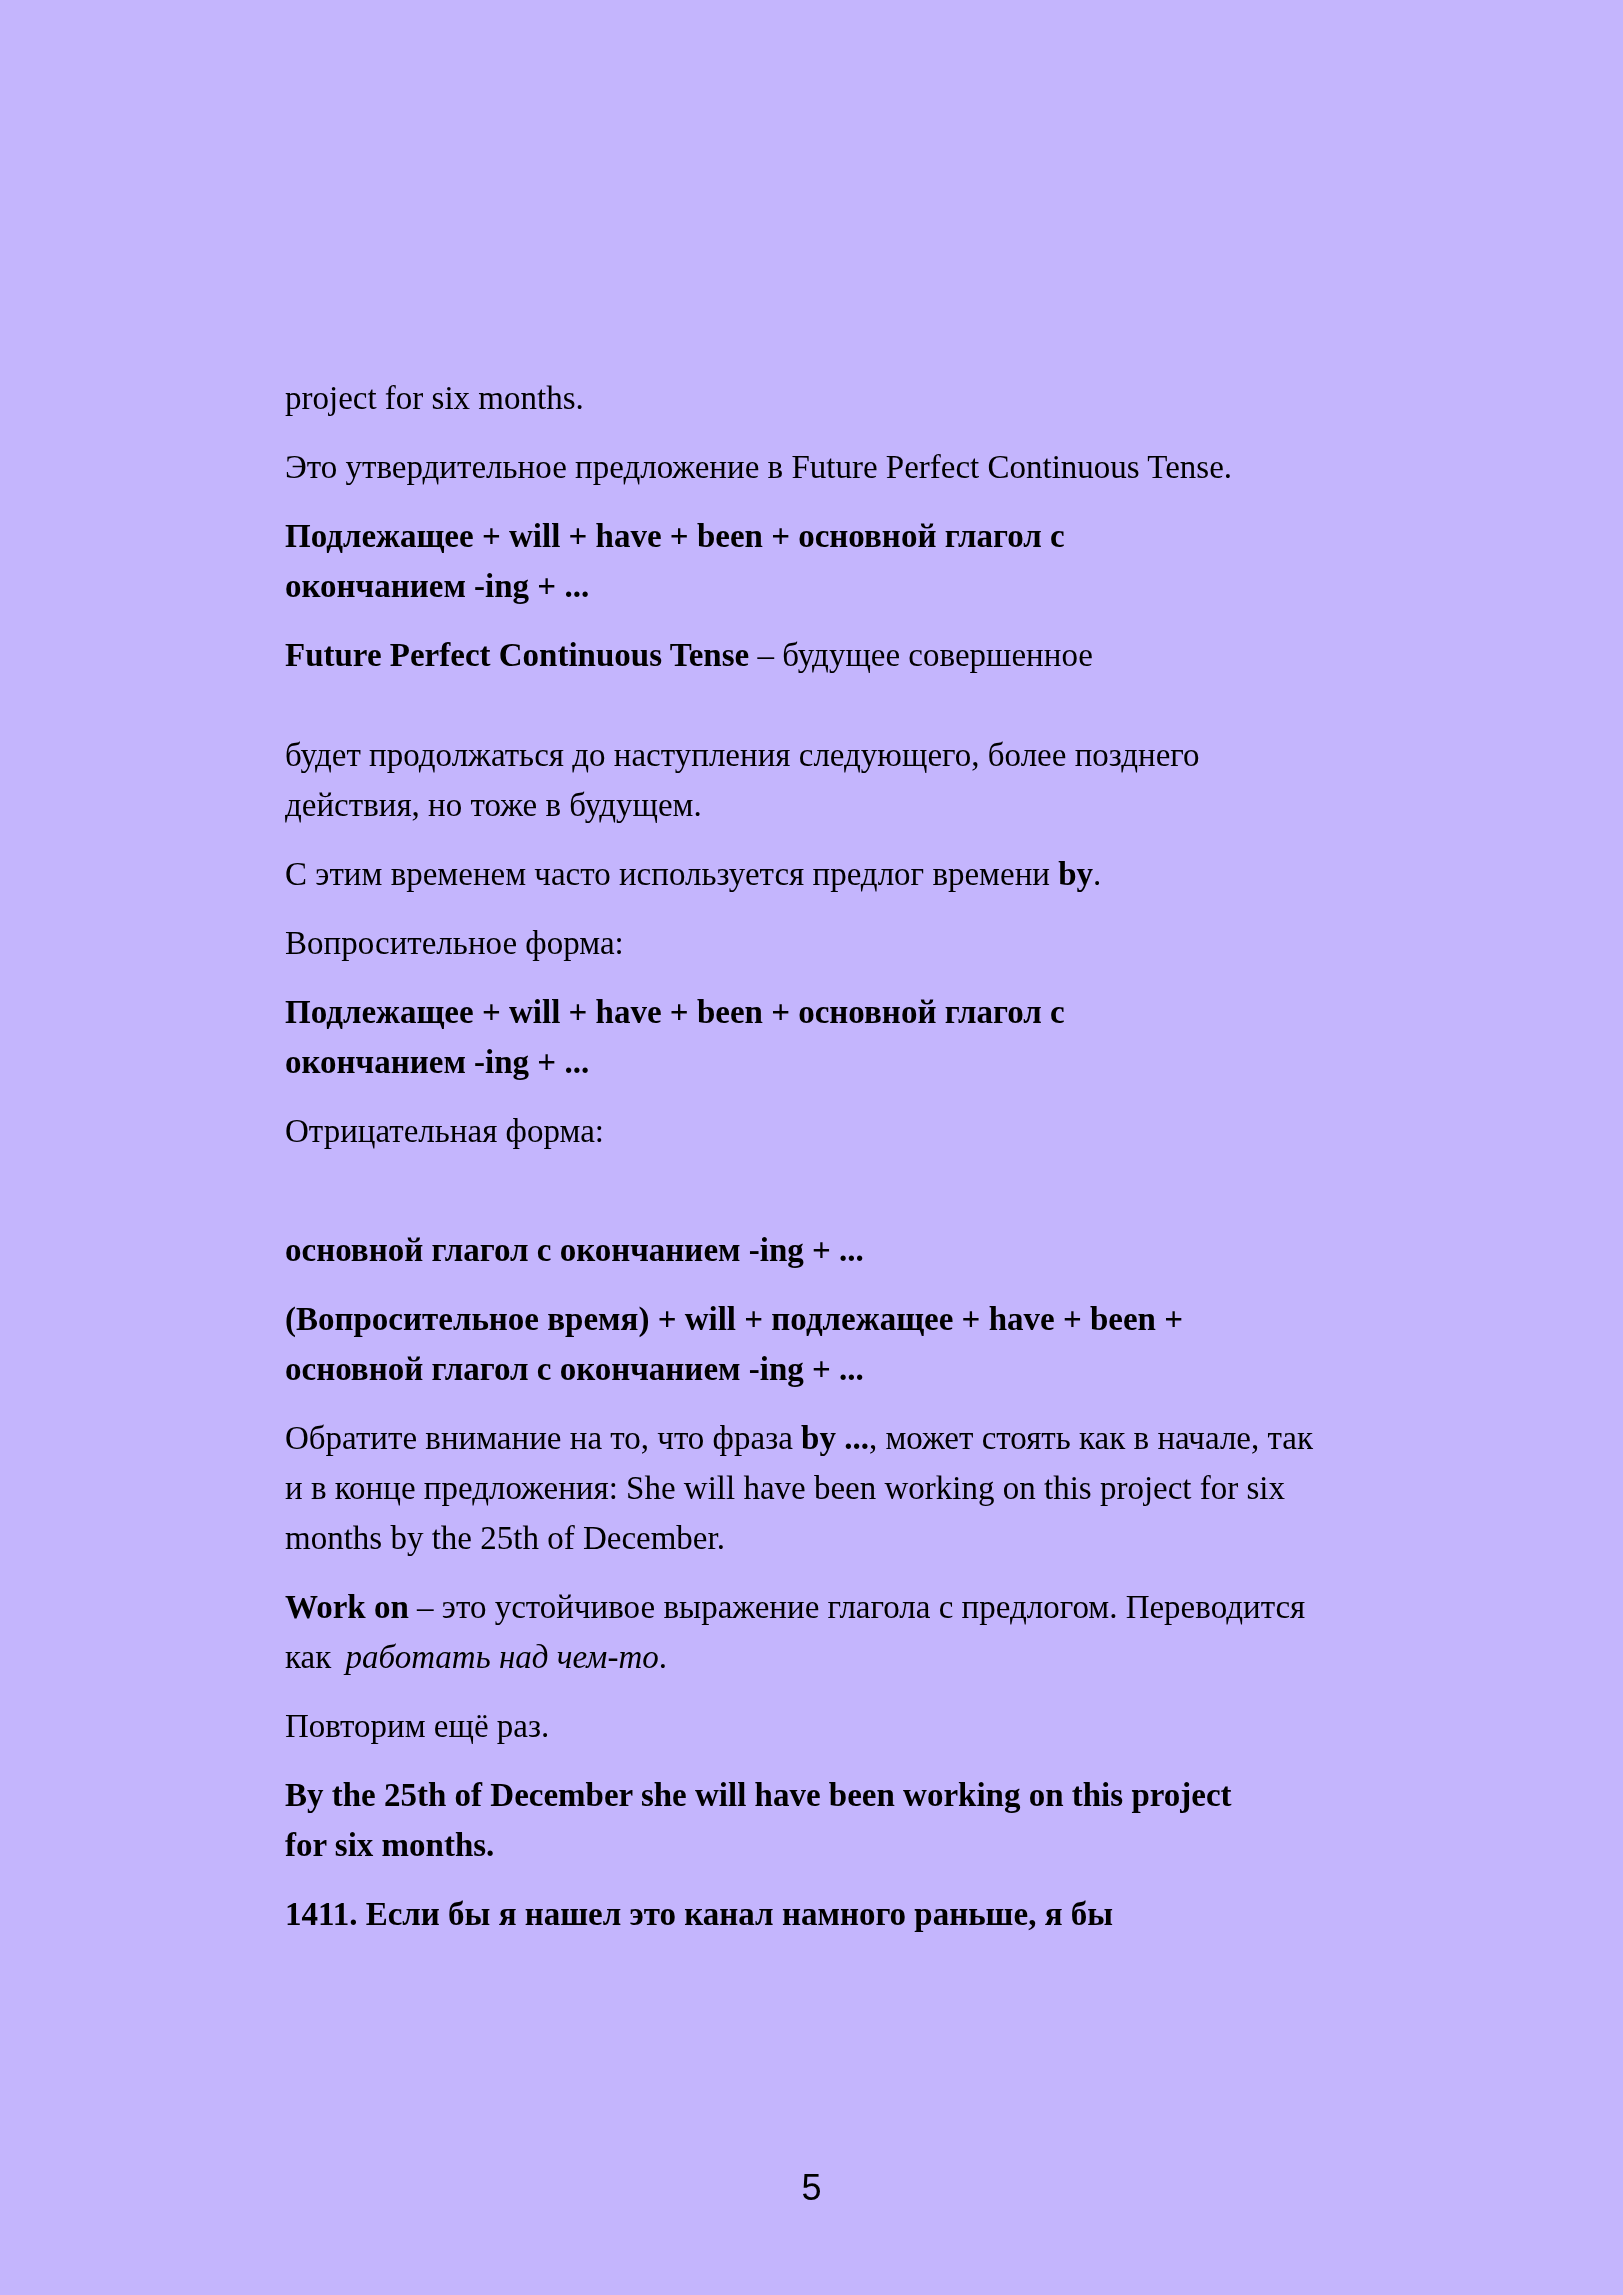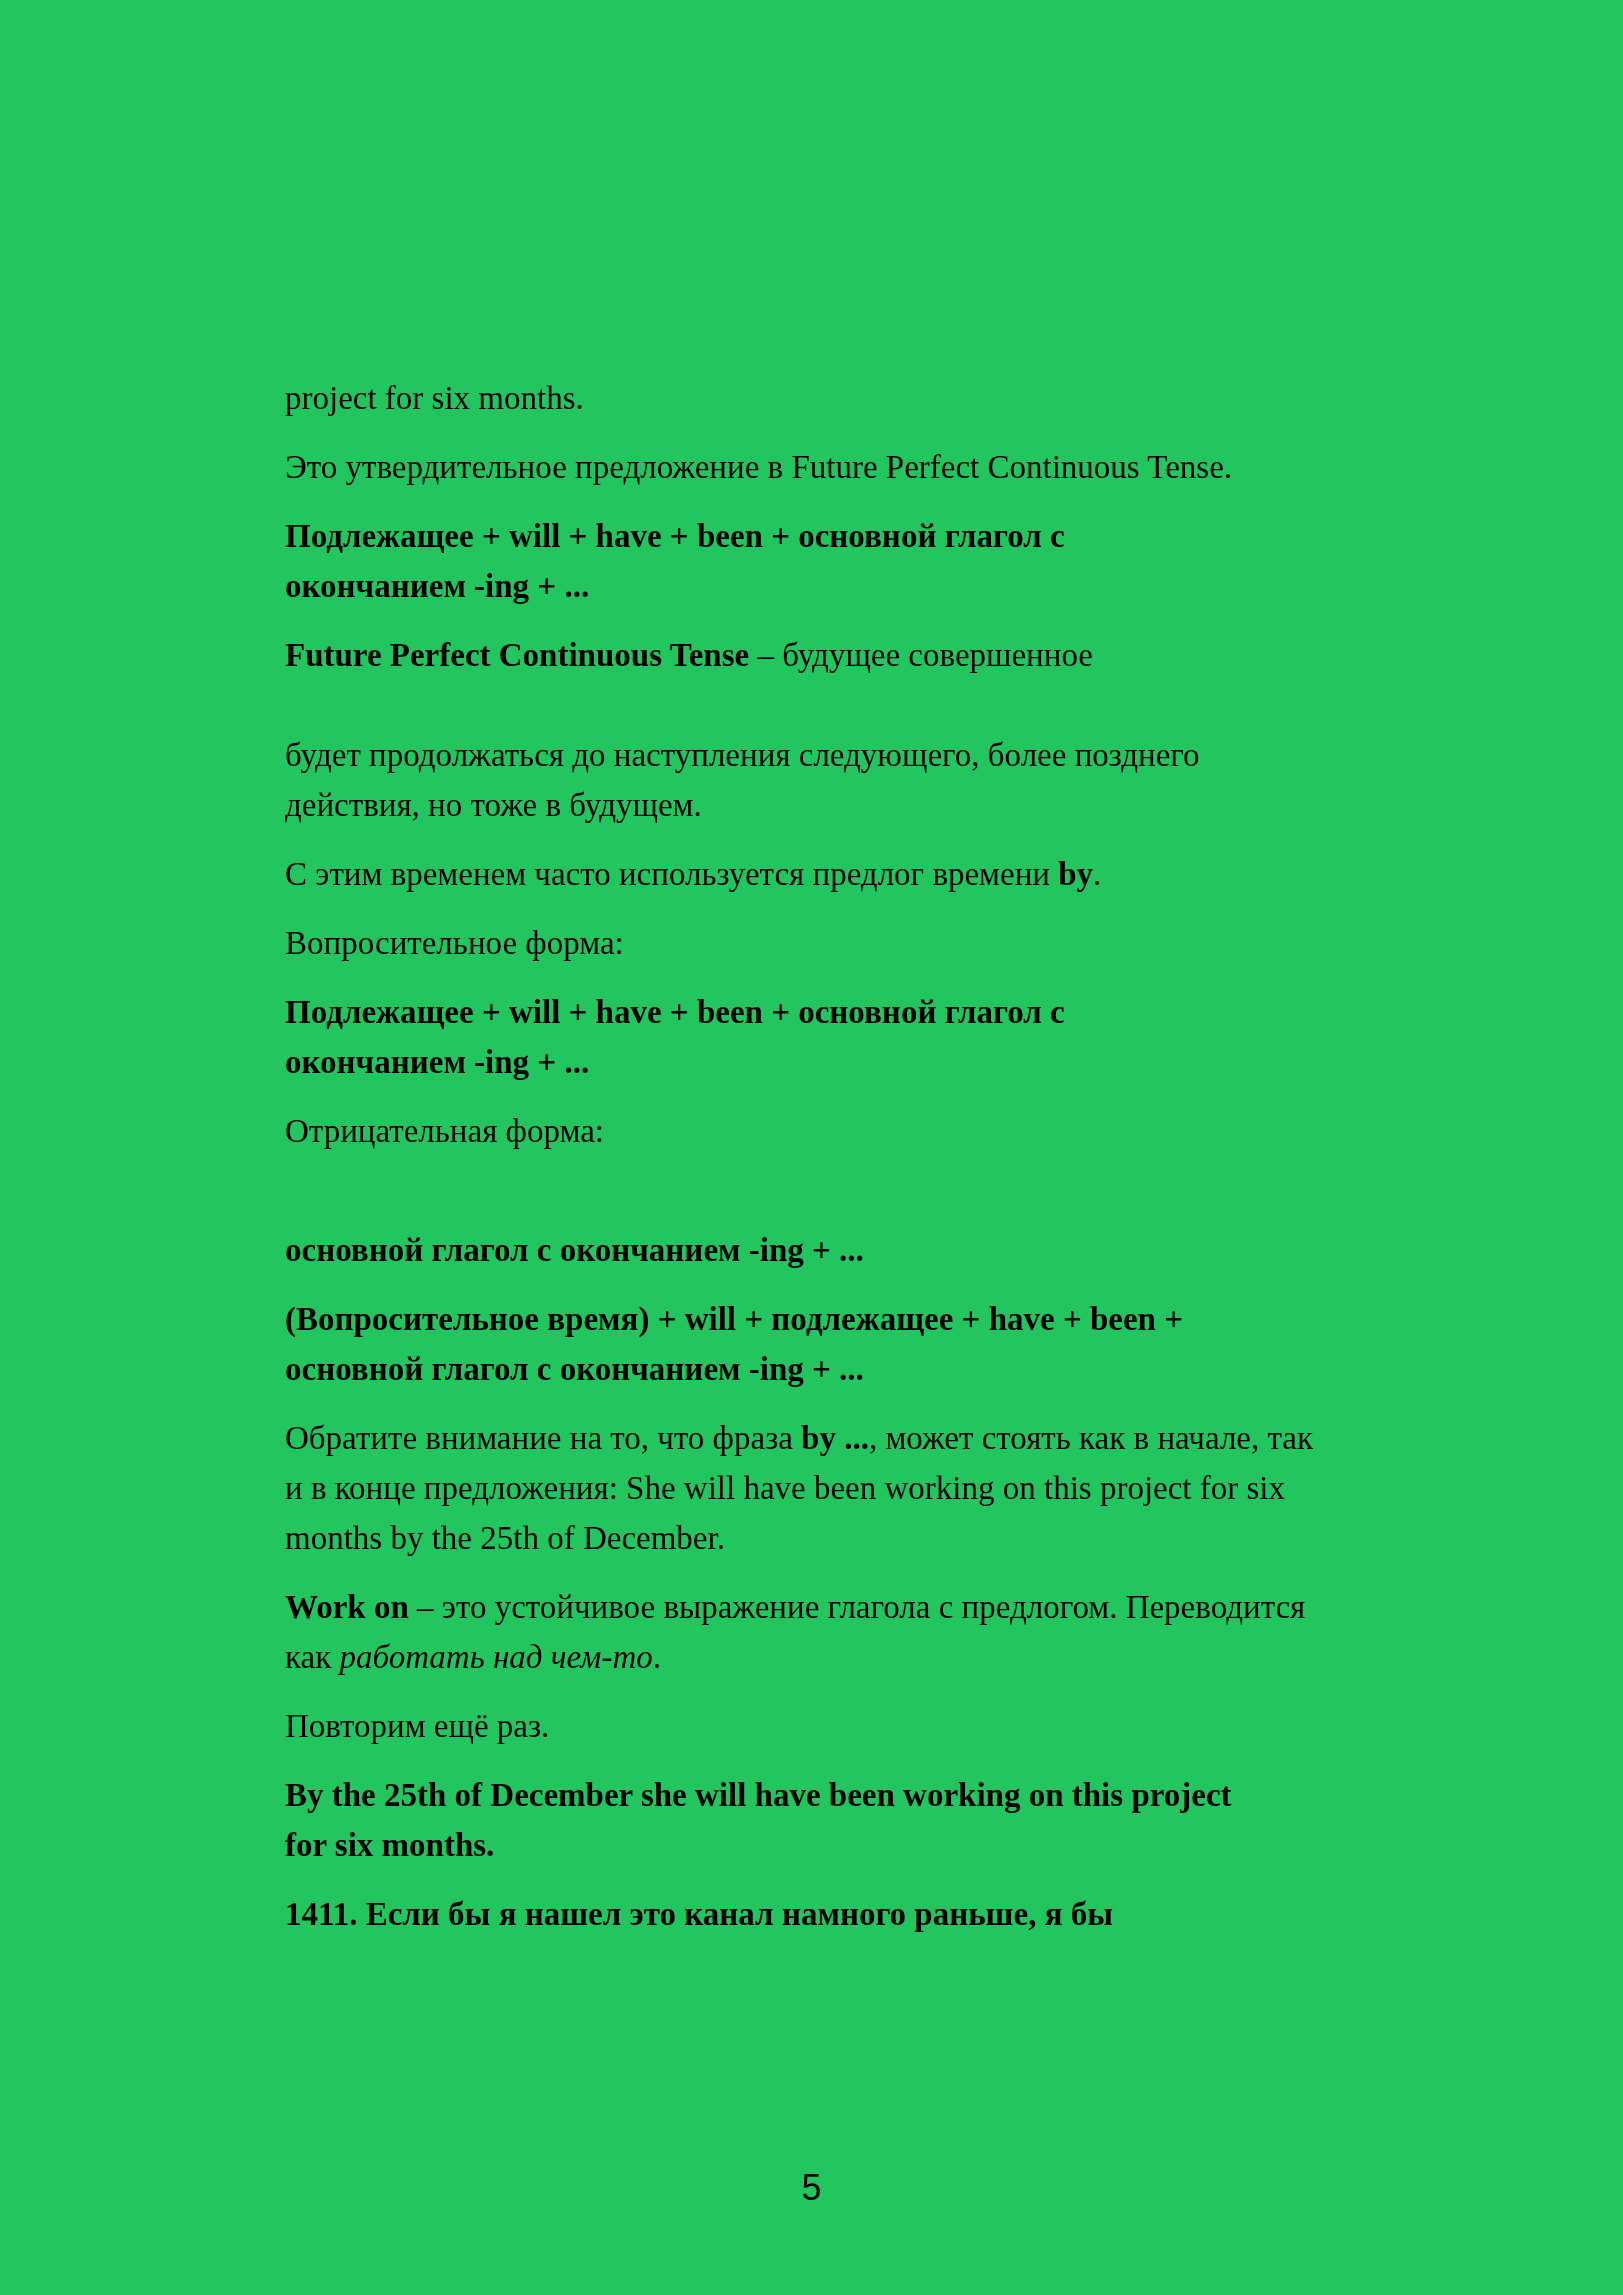--- a/index.html
+++ b/index.html
@@ -4,38 +4,38 @@
 <style>
   html, body {
     margin: 0;
     padding: 0;
     background: #ffffff;
   }
   .page {
     position: relative;
     width: 1623px;
     height: 2295px;
-    background: #22c55e;
+    background: #c4b5fd;
     color: #000000;
     font-family: "Liberation Serif", "DejaVu Serif", serif;
     overflow: hidden;
   }
   .content {
     position: absolute;
     left: 285px;
     top: 373px;
     width: 1253px;
     font-size: 33px;
     line-height: 50px;
   }
   .content p {
     margin: 0 0 19px 0;
   }
   .b { font-weight: bold; }
-  .i { font-style: italic; }
+  .i { font-style: italic; margin-left: 6px; }
   .gap-top { margin-top: 91px; }
   .page-number {
     position: absolute;
     top: 2168px;
     left: 0;
     width: 100%;
     text-align: center;
     font-family: "Liberation Sans", "DejaVu Sans", sans-serif;
     font-size: 36px;
     line-height: 40px;

